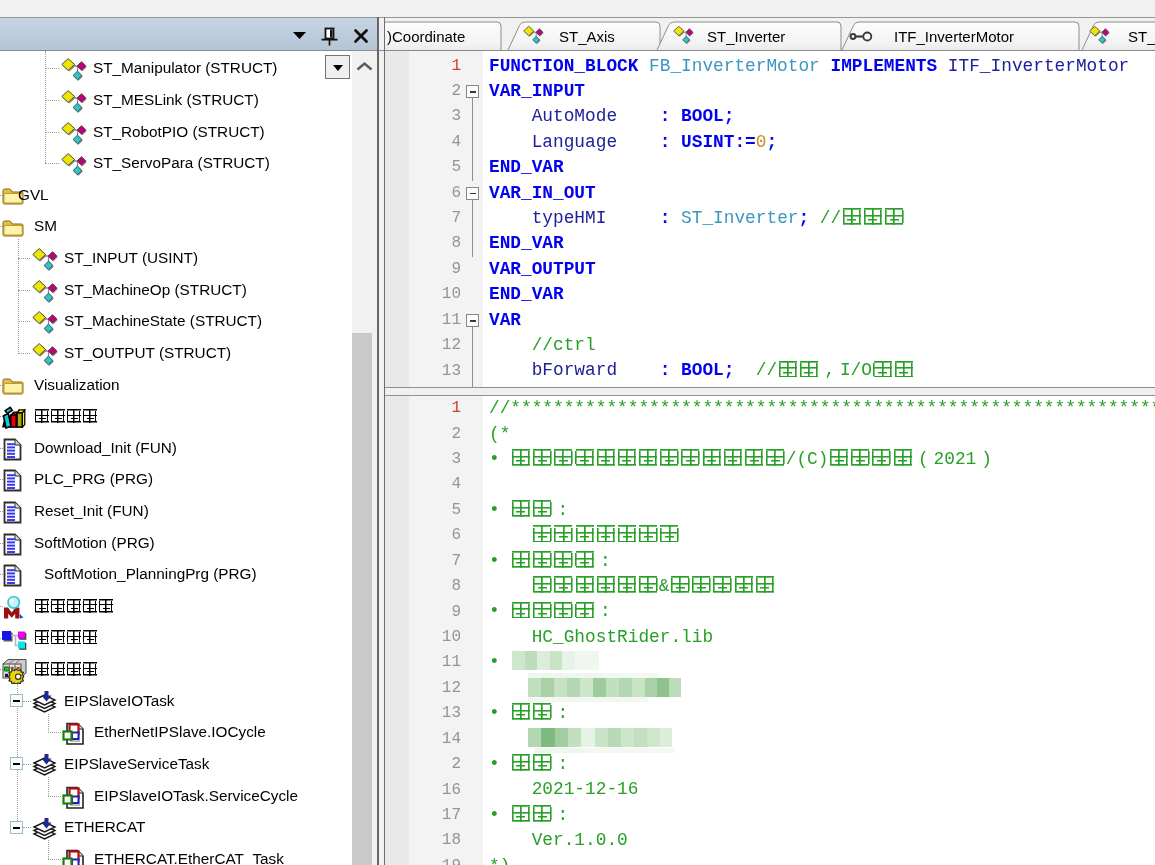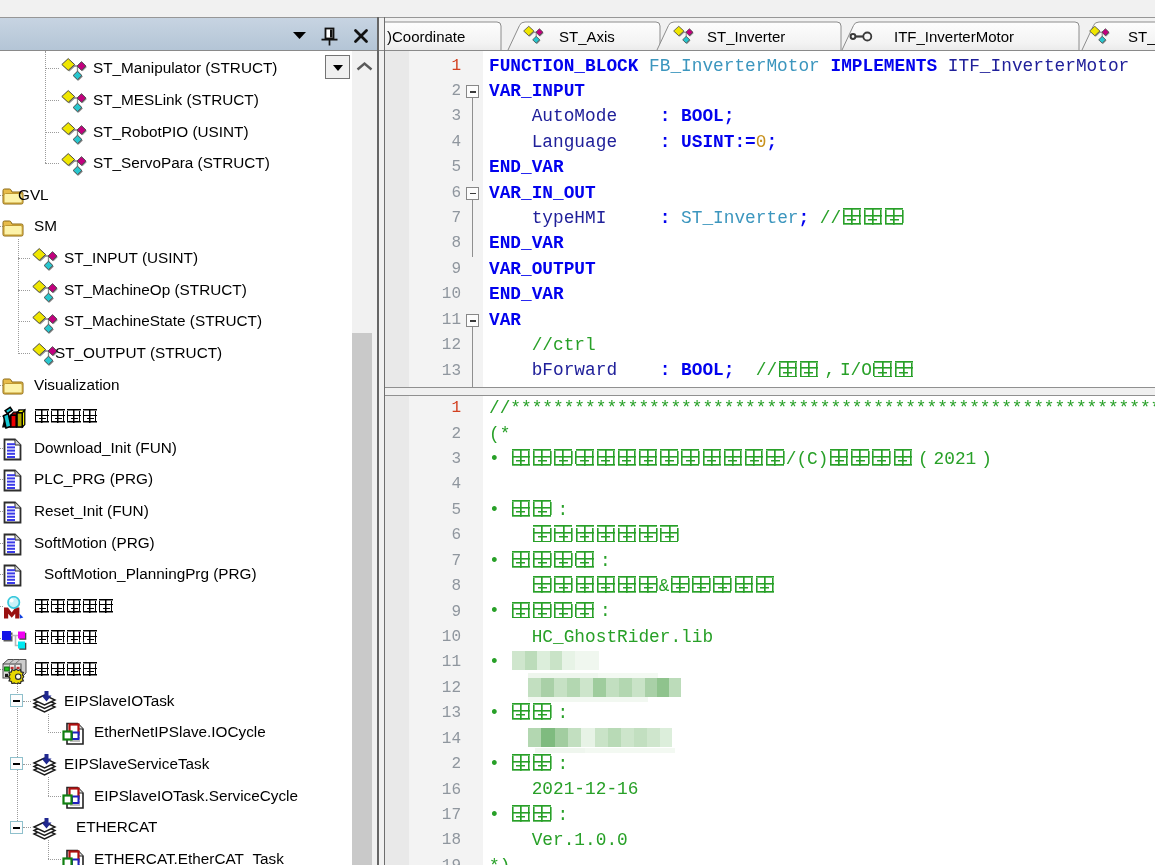--- a/index.html
+++ b/index.html
@@ -214,21 +214,21 @@
     <div class="row" style="left:0;top:35.9px">
       <svg width="27" height="25" style="left:61px;top:2.0px">
         <use href="#i-struct"></use>
       </svg>
       <span style="position:absolute;left:93px">ST_MESLink (STRUCT)</span>
     </div>
     <div class="row" style="left:0;top:67.5px">
       <svg width="27" height="25" style="left:61px;top:2.0px">
         <use href="#i-struct"></use>
       </svg>
-      <span style="position:absolute;left:93px">ST_RobotPIO (USINT)</span>
+      <span style="position:absolute;left:93px">ST_RobotPIO (STRUCT)</span>
     </div>
     <div class="row" style="left:0;top:99.2px">
       <svg width="27" height="25" style="left:61px;top:2.0px">
         <use href="#i-struct"></use>
       </svg>
       <span style="position:absolute;left:93px">ST_ServoPara (STRUCT)</span>
     </div>
     <div class="row" style="left:0;top:130.8px">
       <svg width="22" height="20" style="left:2px;top:4.5px">
         <use href="#i-folder"></use>
@@ -256,21 +256,21 @@
     <div class="row" style="left:0;top:257.3px">
       <svg width="27" height="25" style="left:32px;top:2.0px">
         <use href="#i-struct"></use>
       </svg>
       <span style="position:absolute;left:64px">ST_MachineState (STRUCT)</span>
     </div>
     <div class="row" style="left:0;top:288.9px">
       <svg width="27" height="25" style="left:32px;top:2.0px">
         <use href="#i-struct"></use>
       </svg>
-      <span style="position:absolute;left:55px">ST_OUTPUT (STRUCT)</span>
+      <span style="position:absolute;left:64px">ST_OUTPUT (STRUCT)</span>
     </div>
     <div class="row" style="left:0;top:320.5px">
       <svg width="22" height="20" style="left:2px;top:4.5px">
         <use href="#i-folder"></use>
       </svg>
       <span style="position:absolute;left:34px">Visualization</span>
     </div>
     <div class="row" style="left:0;top:352.1px">
       <svg width="25" height="23" style="left:1px;top:3.0px">
         <use href="#i-books"></use>
@@ -346,21 +346,21 @@
     <div class="row" style="left:0;top:731.6px">
       <svg width="23" height="23" style="left:62px;top:3.0px">
         <use href="#i-call"></use>
       </svg>
       <span style="position:absolute;left:94px">EIPSlaveIOTask.ServiceCycle</span>
     </div>
     <div class="row" style="left:0;top:763.2px">
       <svg width="27" height="22" style="left:31px;top:3.5px">
         <use href="#i-task"></use>
       </svg>
-      <span style="position:absolute;left:76px">ETHERCAT</span>
+      <span style="position:absolute;left:64px">ETHERCAT</span>
     </div>
     <div class="row" style="left:0;top:794.8px">
       <svg width="23" height="23" style="left:62px;top:3.0px">
         <use href="#i-call"></use>
       </svg>
       <span style="position:absolute;left:94px">ETHERCAT.EtherCAT_Task</span>
     </div>
 </div>
 <div id="sb">
     <svg width="25" height="20" style="position:absolute;left:0;top:6px">

